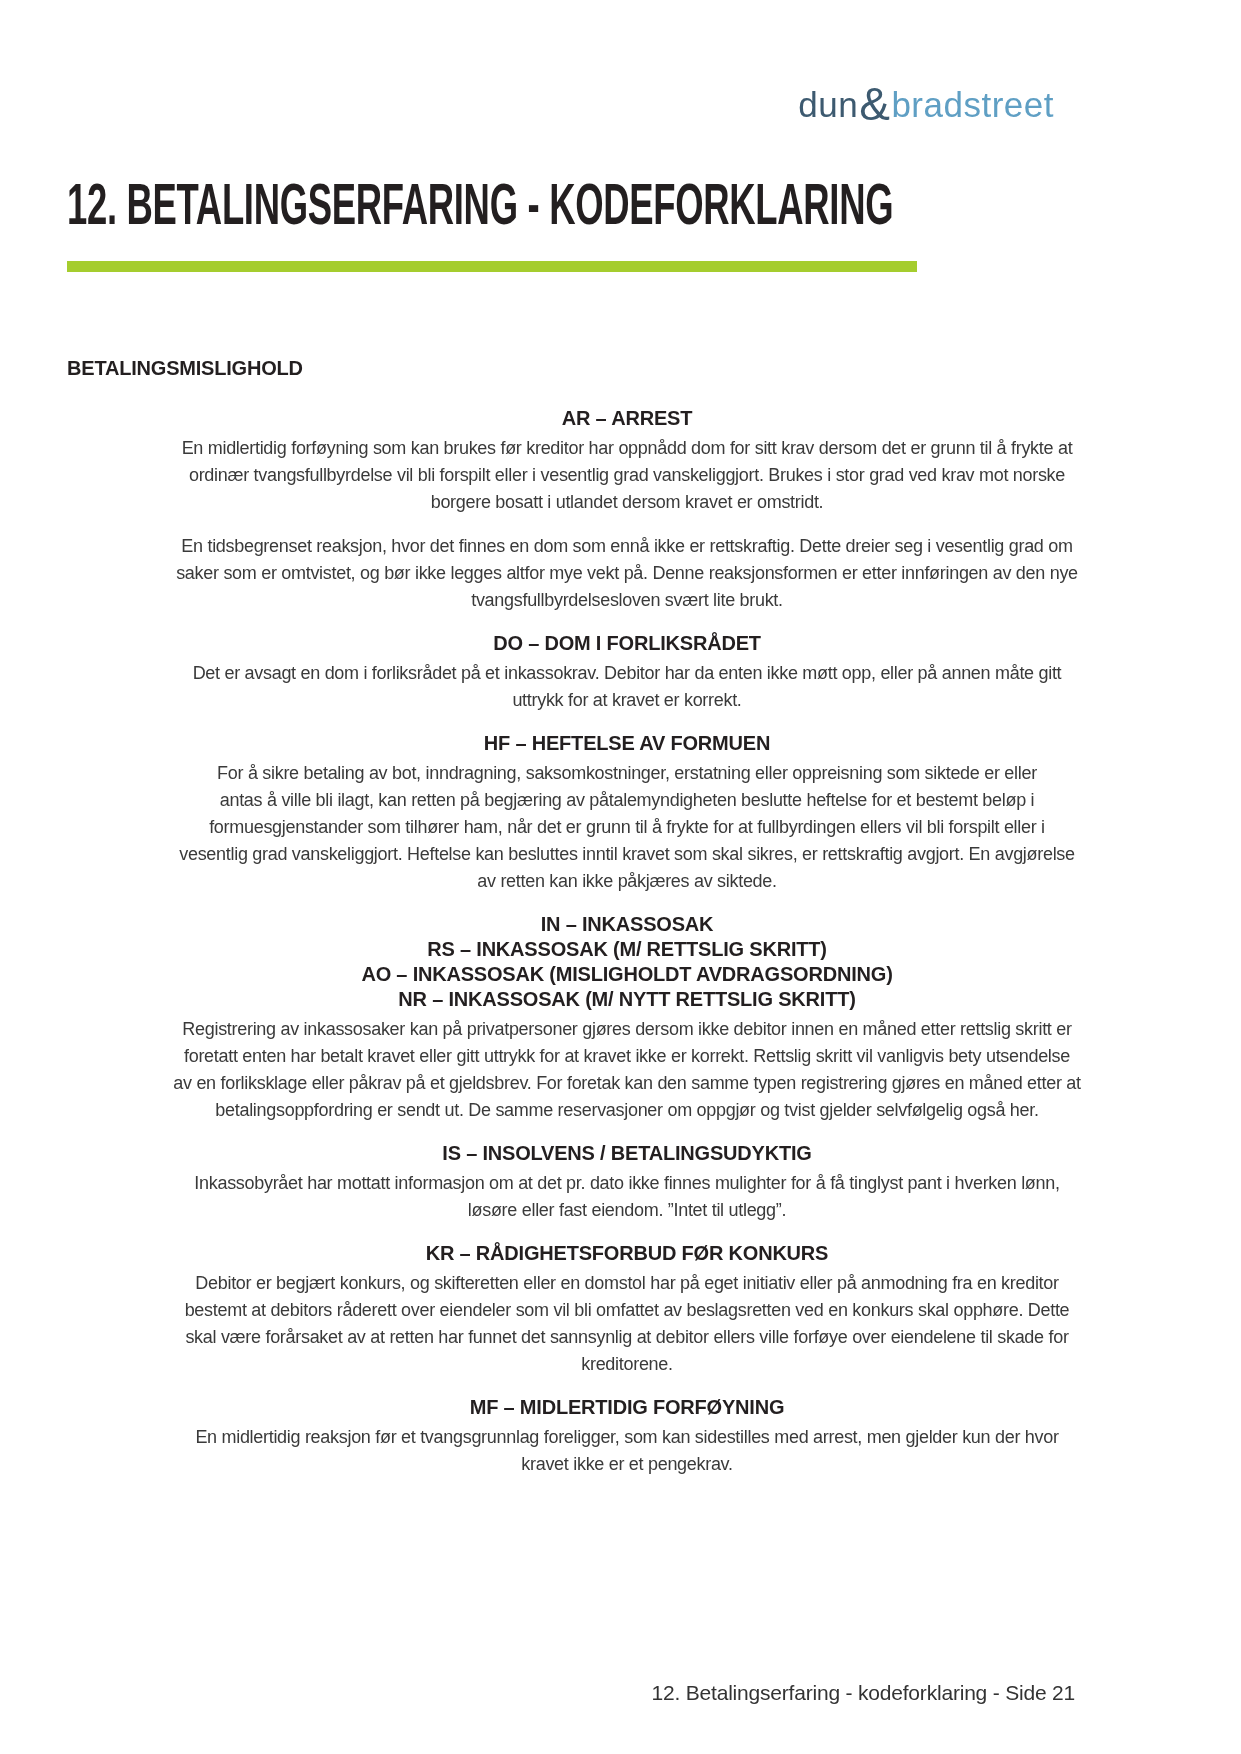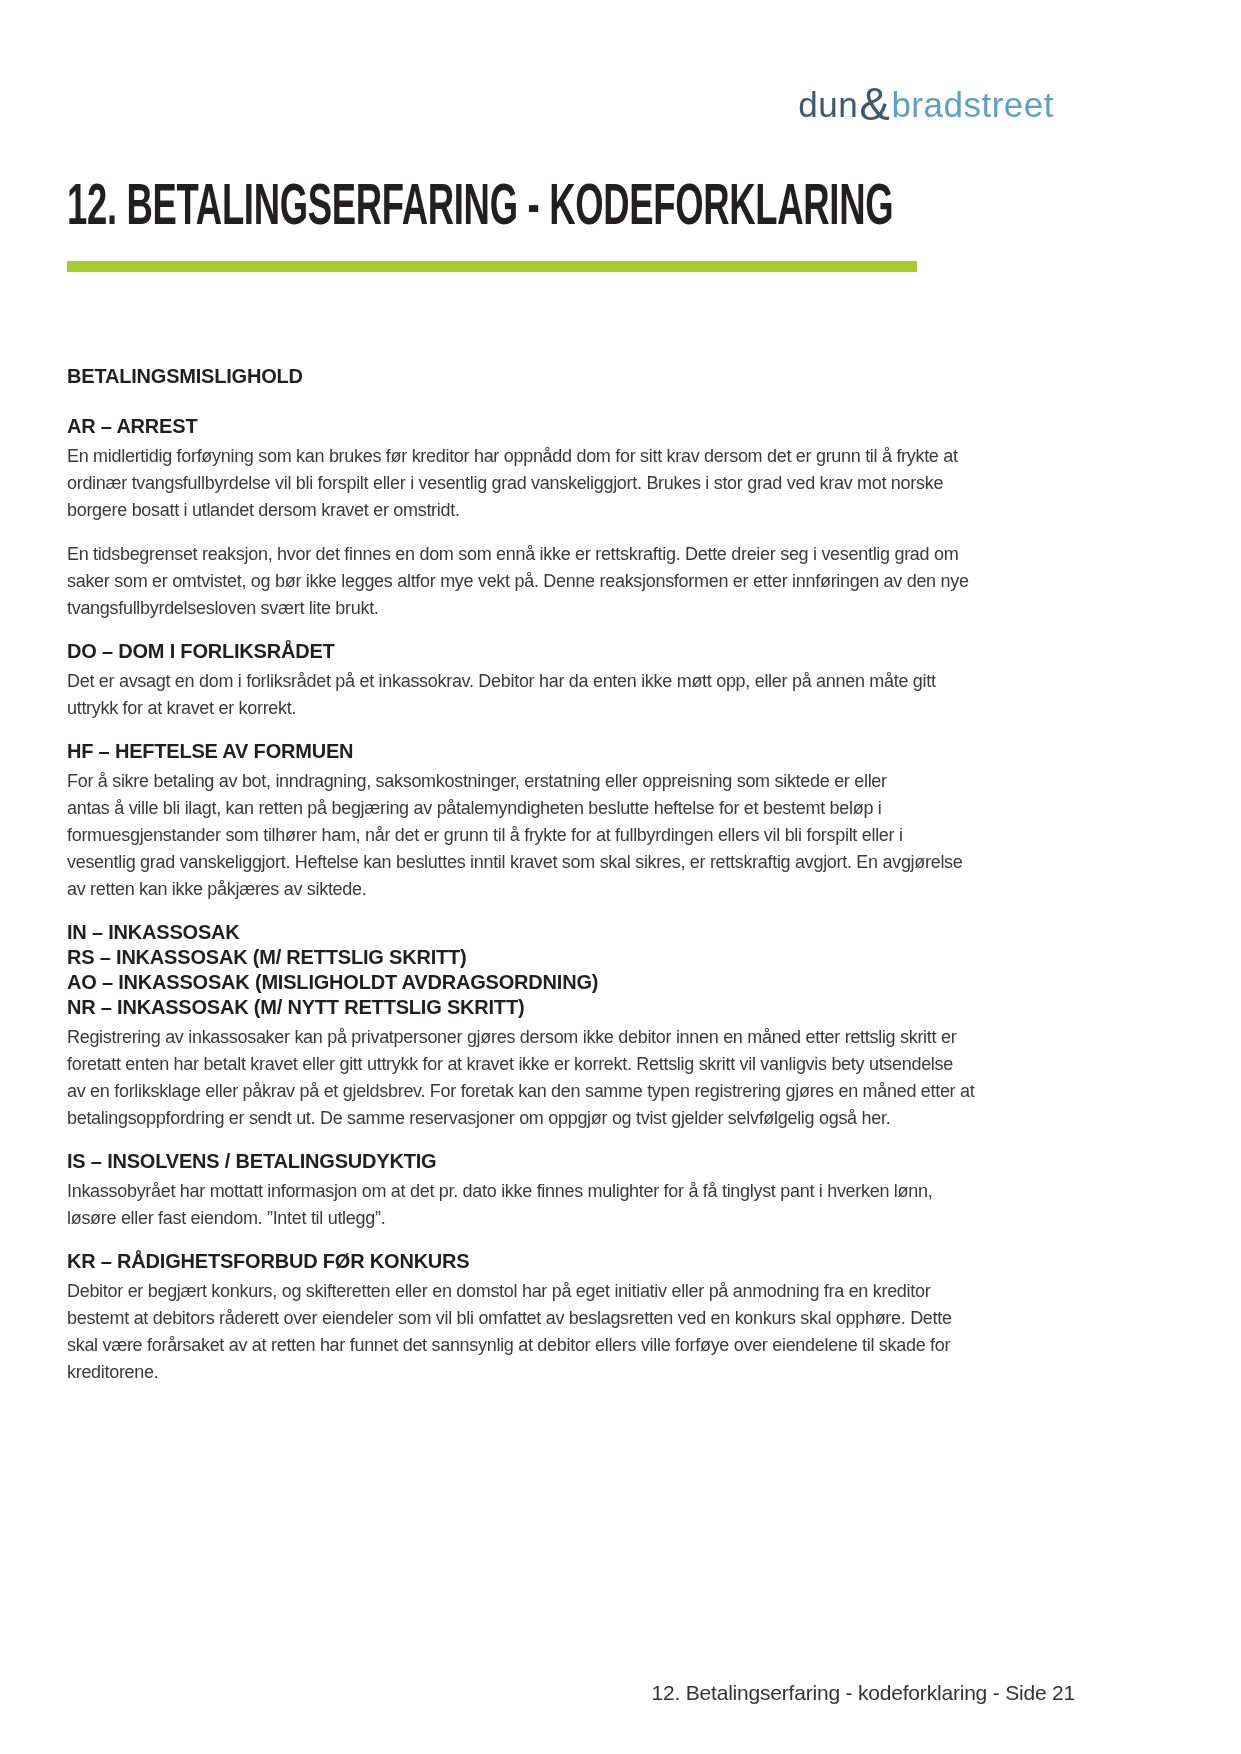--- a/index.html
+++ b/index.html
@@ -40,27 +40,27 @@
     color: #231f20;
     line-height: 1.0;
   }
   .accent-bar {
     position: absolute; top: 261px; left: 67px;
     width: 850px; height: 11px;
     background: #a5cd2e;
   }
 
   
-  .content { position: absolute; top: 364px; left: 67px; width: 1120px; }
+  .content { position: absolute; top: 356px; left: 67px; width: 1120px; }
   .intro-heading {
     font-size: 20px; font-weight: 700; color: #231f20;
     line-height: 25px; margin: 0 0 25px 0;
     letter-spacing: -0.2px;
   }
-  .section { margin: 0 0 17px 0; }
+  .section { margin: 0 0 17px 0; text-align: center; }
   .section h3 {
     font-size: 20px; font-weight: 700; color: #231f20;
     line-height: 25px; margin: 0;
     letter-spacing: -0.2px;
   }
   .section h3.last-heading { margin-bottom: 4px; }
   .section p.body-text {
     margin: 0; font-size: 18px; line-height: 27px;
     letter-spacing: -0.3px;
     color: #3a3a3a;
@@ -142,18 +142,23 @@
     </div>
 
     <div class="section">
       <h3 class="last-heading">KR – RÅDIGHETSFORBUD FØR KONKURS</h3>
       <p class="body-text">Debitor er begjært konkurs, og skifteretten eller en domstol har på eget initiativ eller på anmodning fra en kreditor
 bestemt at debitors råderett over eiendeler som vil bli omfattet av beslagsretten ved en konkurs skal opphøre. Dette
 skal være forårsaket av at retten har funnet det sannsynlig at debitor ellers ville forføye over eiendelene til skade for
 kreditorene.</p>
     </div>
 
+    <div class="section">
+      <h3 class="last-heading">MF – MIDLERTIDIG FORFØYNING</h3>
+      <p class="body-text">En midlertidig reaksjon før et tvangsgrunnlag foreligger, som kan sidestilles med arrest, men gjelder kun der hvor
+kravet ikke er et pengekrav.</p>
+    </div>
 
   </div>
 
   <div class="footer">12. Betalingserfaring - kodeforklaring - Side 21</div>
 
 </div>
 
 </body></html>

